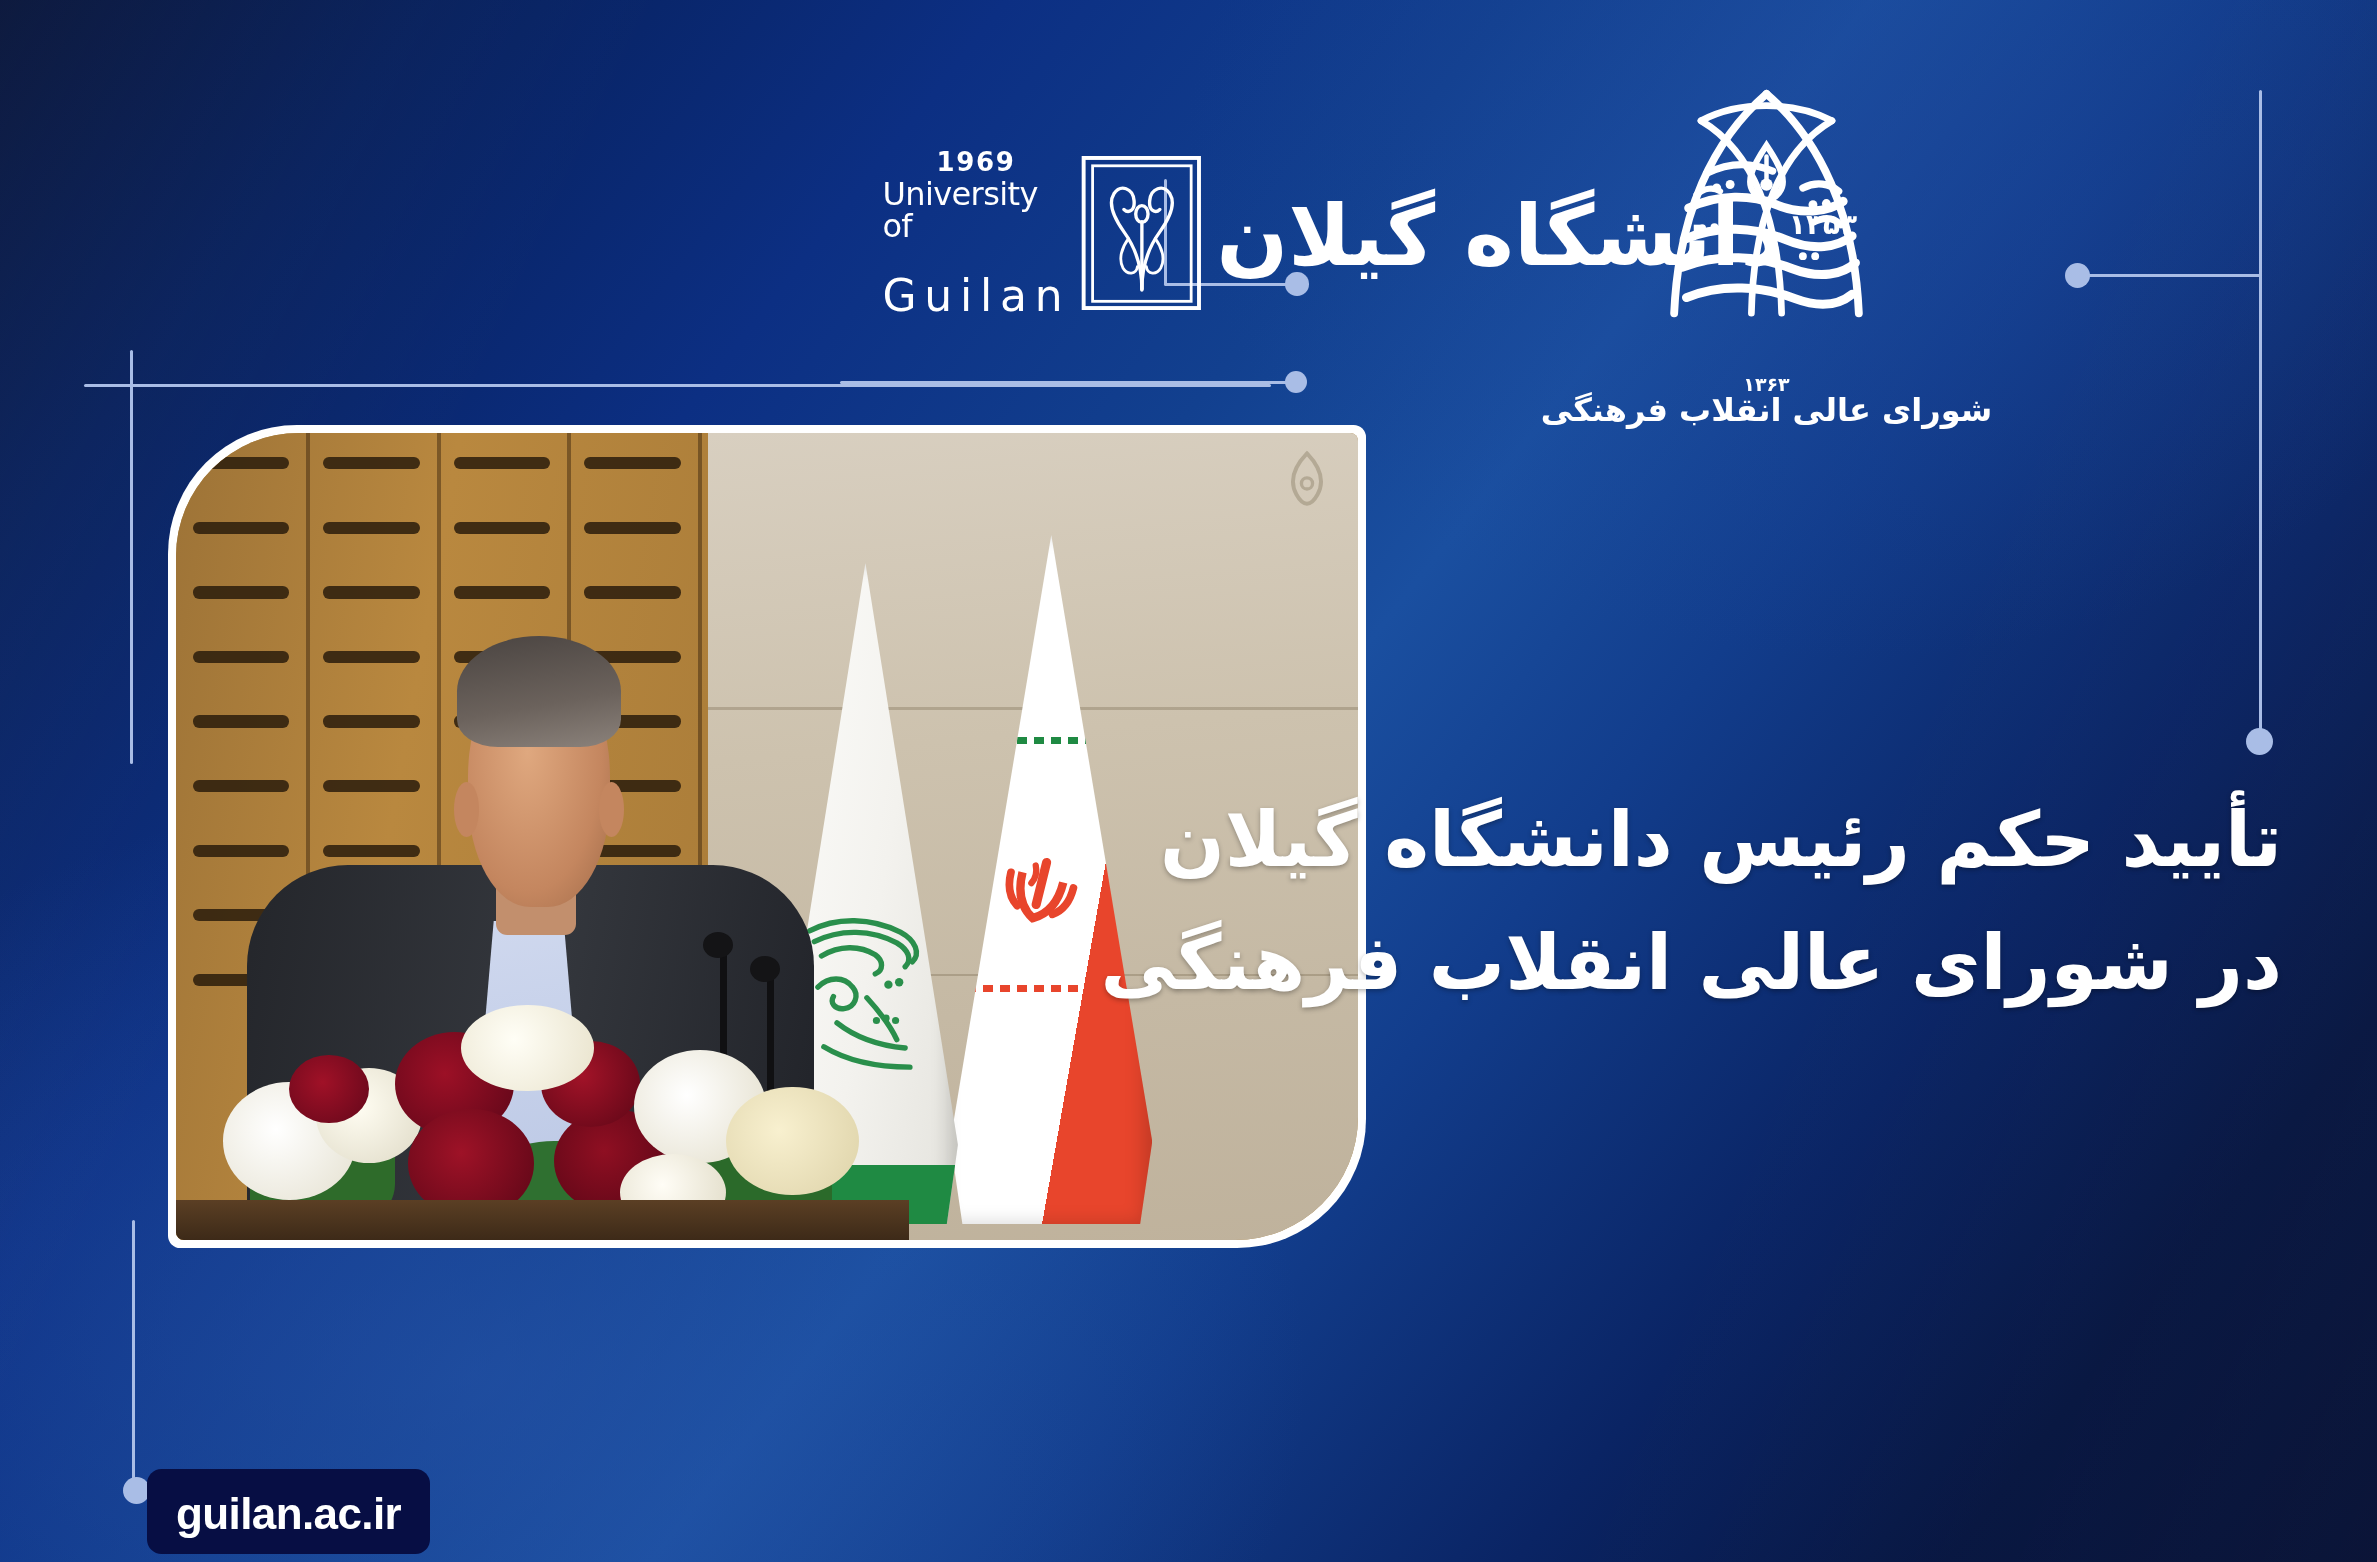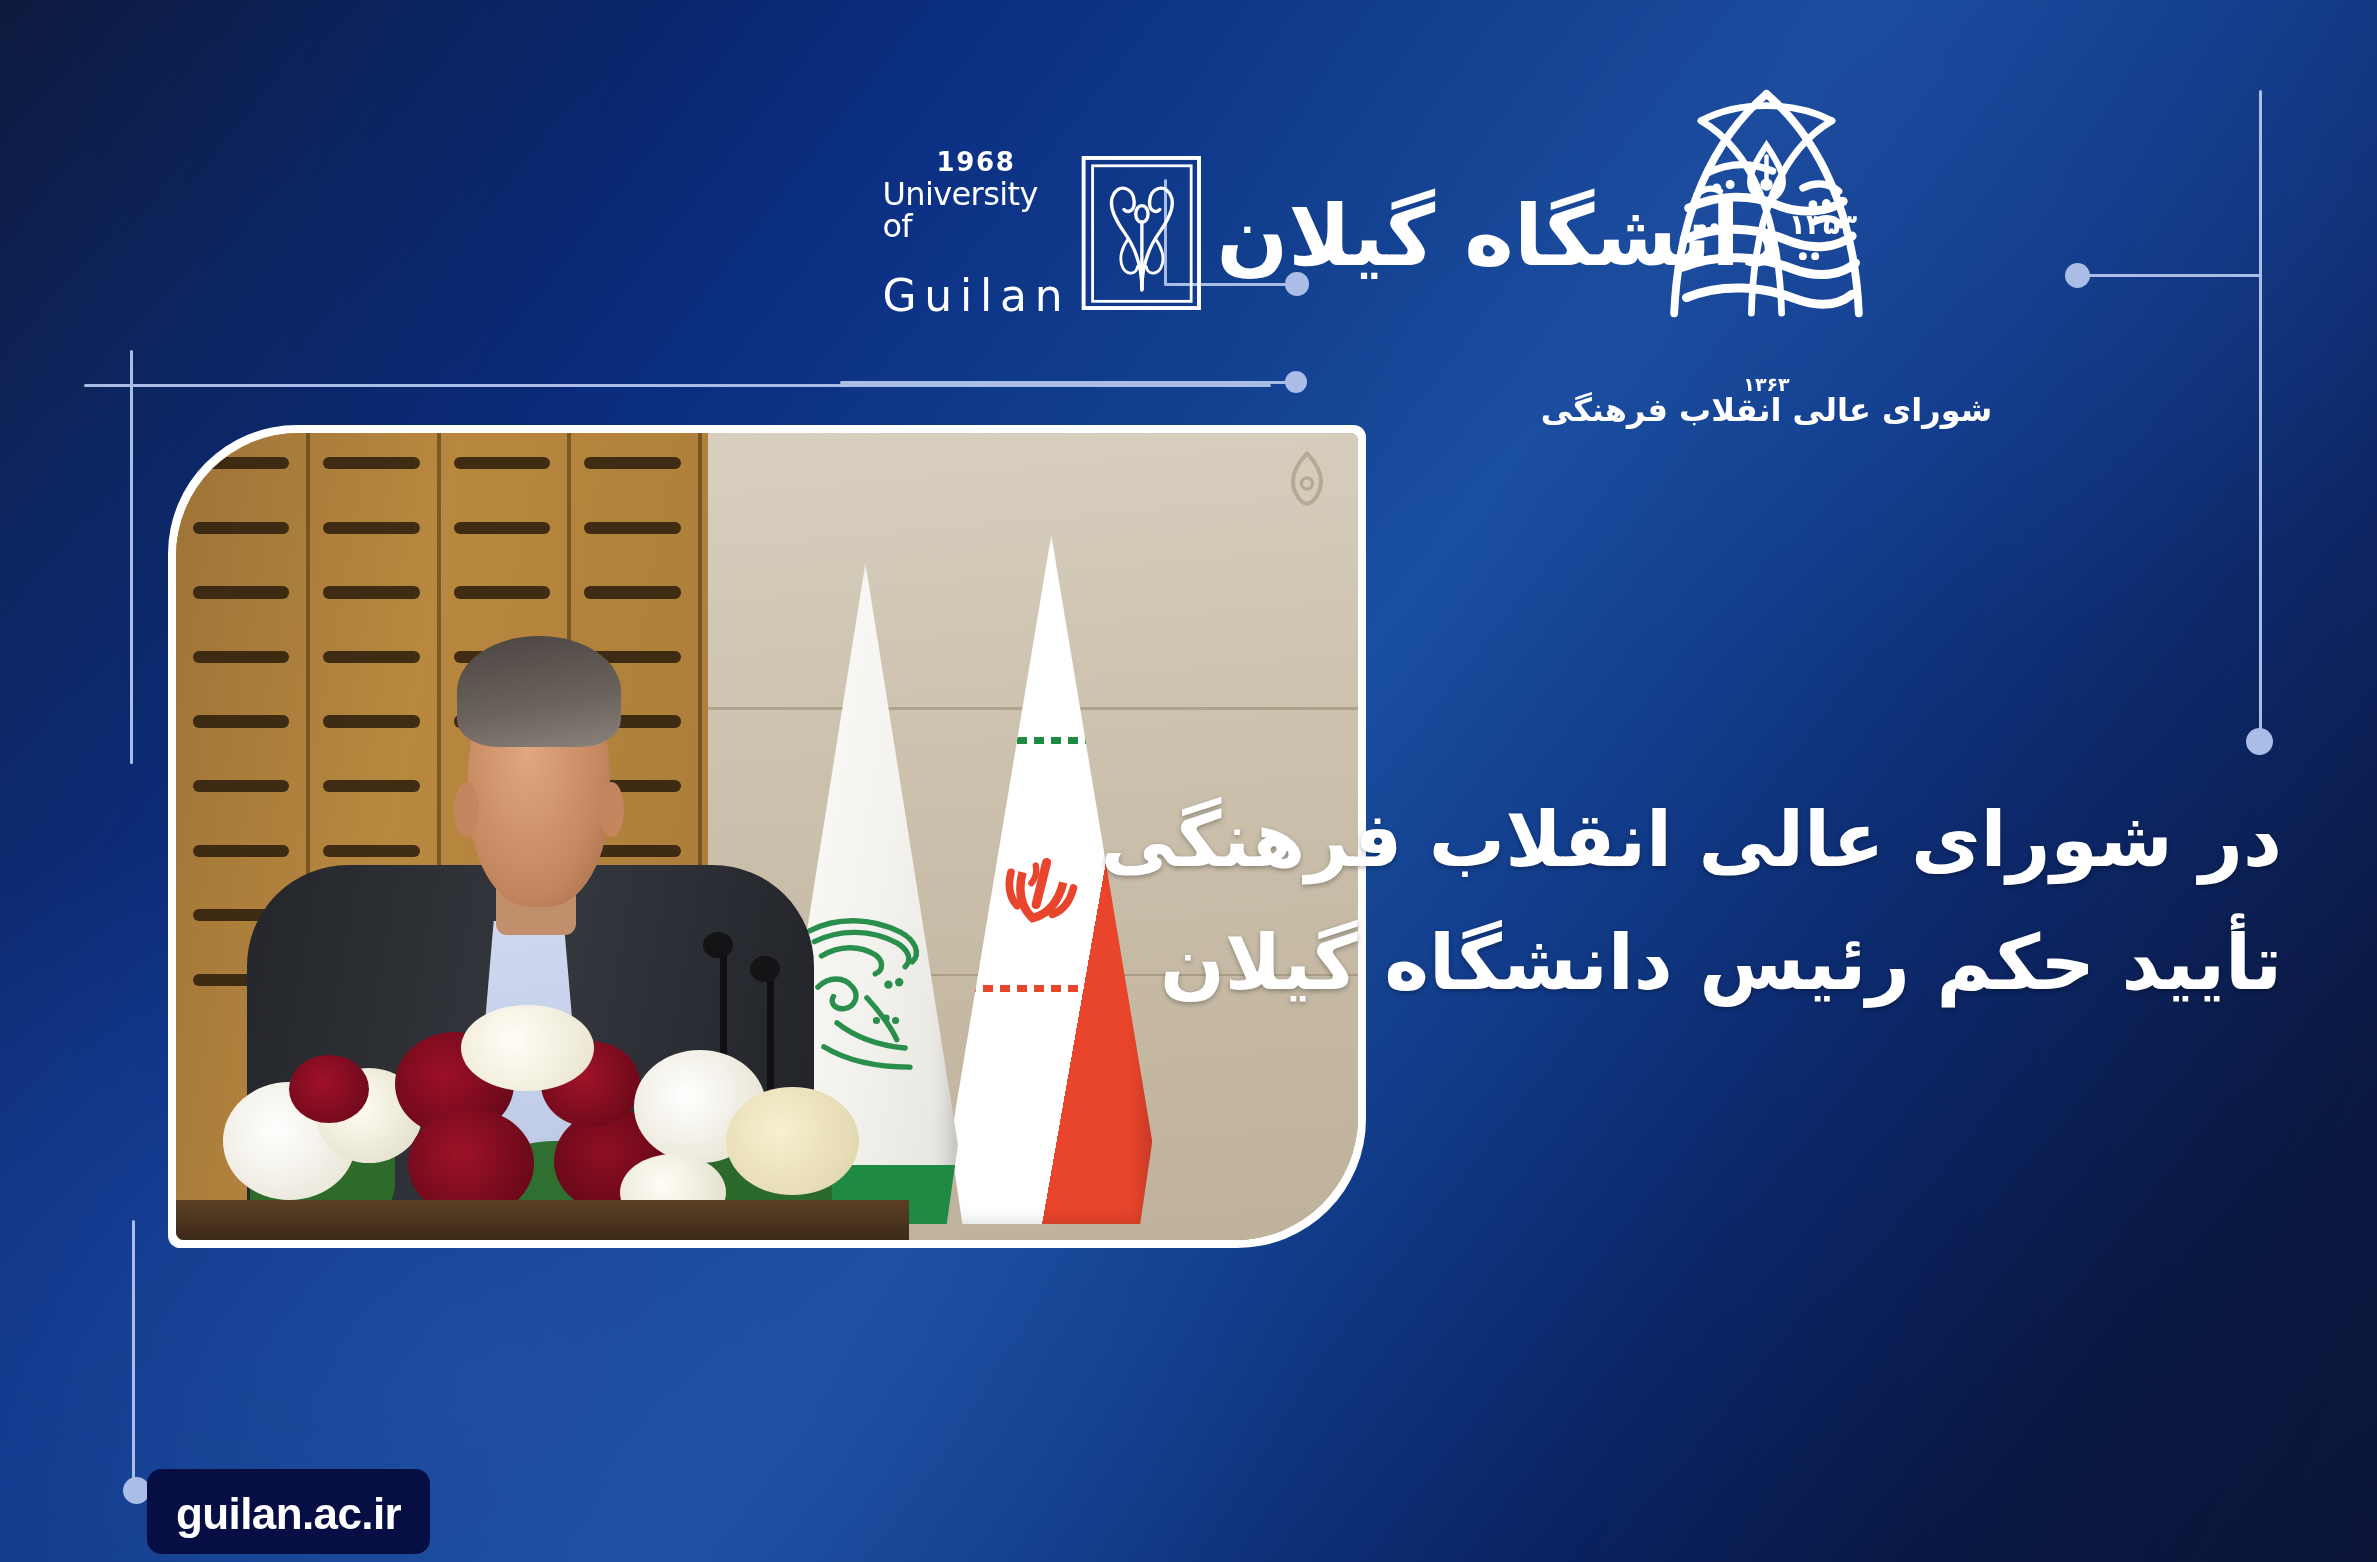--- a/index.html
+++ b/index.html
@@ -244,21 +244,21 @@
       <rect x="40" y="30" width="176" height="242" fill="none" stroke="#ffffff" stroke-width="5"></rect>
       <path d="M128 250 C128 200 112 170 96 148 C76 120 68 96 78 80 C90 62 112 70 114 92 C116 110 104 116 96 108" fill="none" stroke="#ffffff" stroke-width="6" stroke-linecap="round"></path>
       <path d="M128 250 C128 200 144 170 160 148 C180 120 188 96 178 80 C166 62 144 70 142 92 C140 110 152 116 160 108" fill="none" stroke="#ffffff" stroke-width="6" stroke-linecap="round"></path>
       <path d="M104 160 C92 176 86 196 94 212 C102 226 118 224 120 210" fill="none" stroke="#ffffff" stroke-width="5" stroke-linecap="round"></path>
       <path d="M152 160 C164 176 170 196 162 212 C154 226 138 224 136 210" fill="none" stroke="#ffffff" stroke-width="5" stroke-linecap="round"></path>
       <ellipse cx="128" cy="116" rx="11" ry="15" fill="none" stroke="#ffffff" stroke-width="6"></ellipse>
       <line x1="128" y1="130" x2="128" y2="252" stroke="#ffffff" stroke-width="6" stroke-linecap="round"></line>
     </svg>
 
     <div class="ug-en">
-      <div class="ug-year">1968</div>
+      <div class="ug-year">1969</div>
       <div class="ug-univ">University of</div>
       <div class="ug-guilan">Guilan</div>
     </div>
   </div>
 
   <div class="council-logo">
     <svg width="263" height="297" viewBox="0 0 470 530">
 
       <path d="M235 28 C140 110 78 240 70 420" fill="none" stroke="#fff" stroke-width="14" stroke-linecap="round"></path>
       <path d="M235 28 C330 110 392 240 400 420" fill="none" stroke="#fff" stroke-width="14" stroke-linecap="round"></path>
@@ -410,21 +410,21 @@
         <div class="petal" style="left:62%;bottom:34%;width:20%;height:50%;background:radial-gradient(circle at 40% 40%,#ffffff,#e2ddc9);"></div>
         <div class="petal" style="left:76%;bottom:20%;width:20%;height:48%;background:radial-gradient(circle at 40% 40%,#f8f0cf,#ddd2a8);"></div>
         <div class="petal" style="left:60%;bottom:4%;width:16%;height:34%;background:radial-gradient(circle at 40% 40%,#fffdf6,#e0dbc6);"></div>
       </div>
 
       <div class="podium"></div>
     </div>
   </div>
 
   <div class="headline">
+    <div class="line">تأیید حکم رئیس دانشگاه گیلان</div>
     <div class="line">در شورای عالی انقلاب فرهنگی</div>
-    <div class="line">تأیید حکم رئیس دانشگاه گیلان</div>
   </div>
 
   <div class="url-badge">
     <span>guilan.ac.ir</span>
   </div>
 </div>
 
 
 </body></html>

